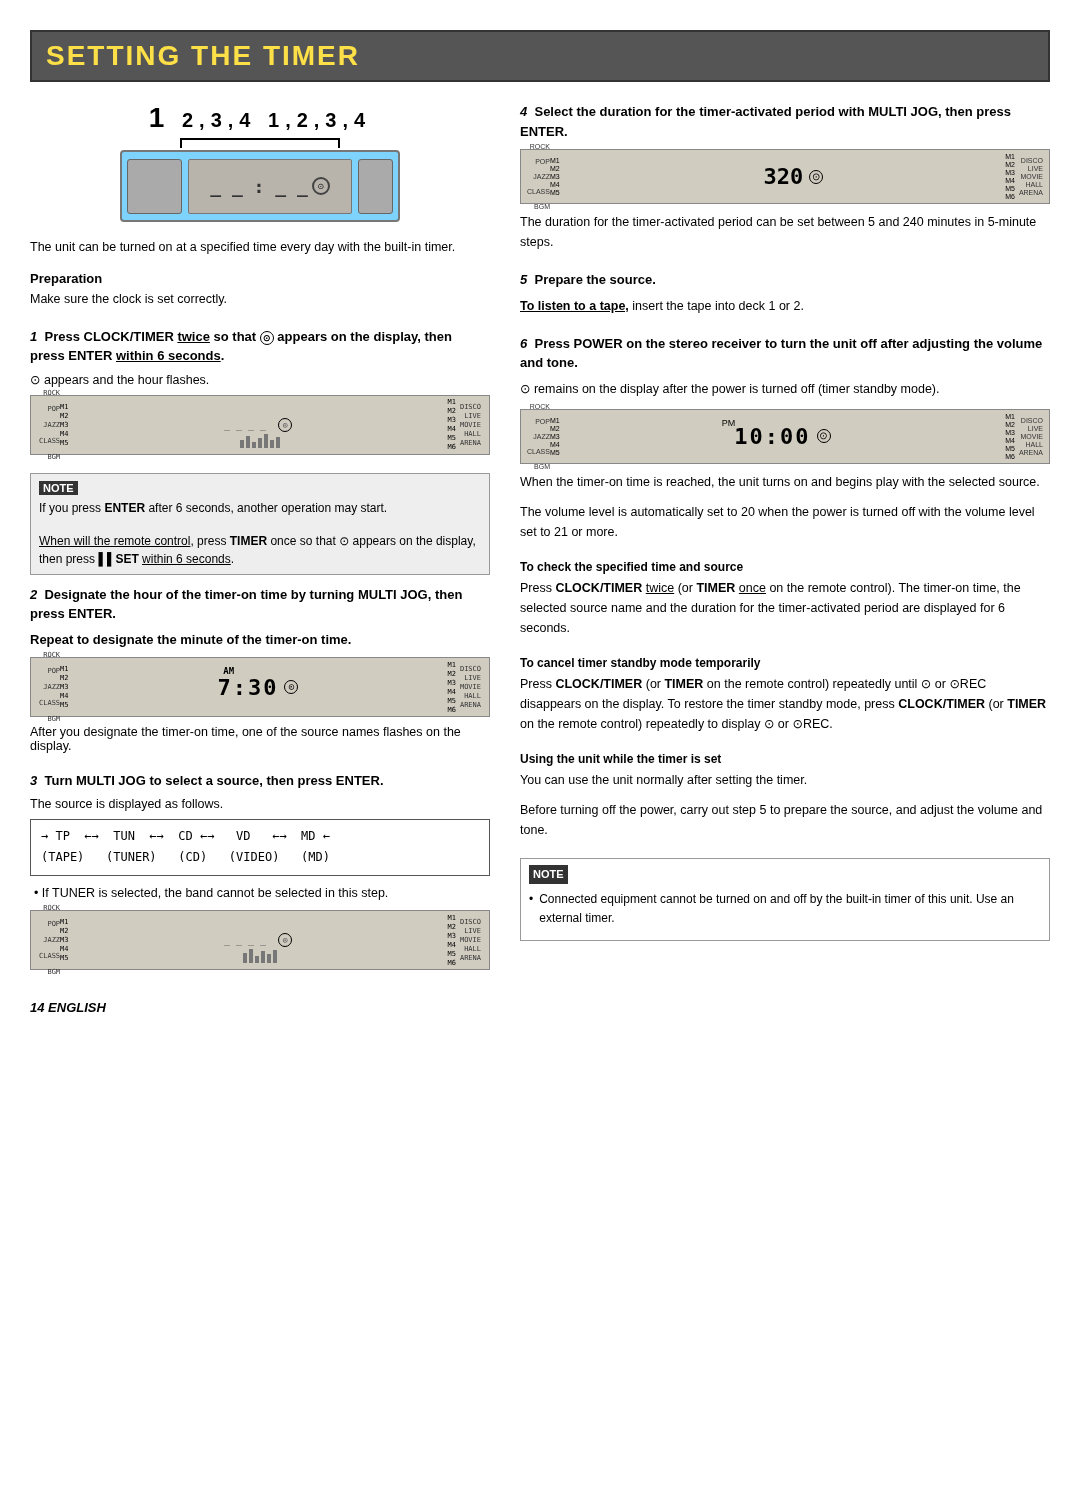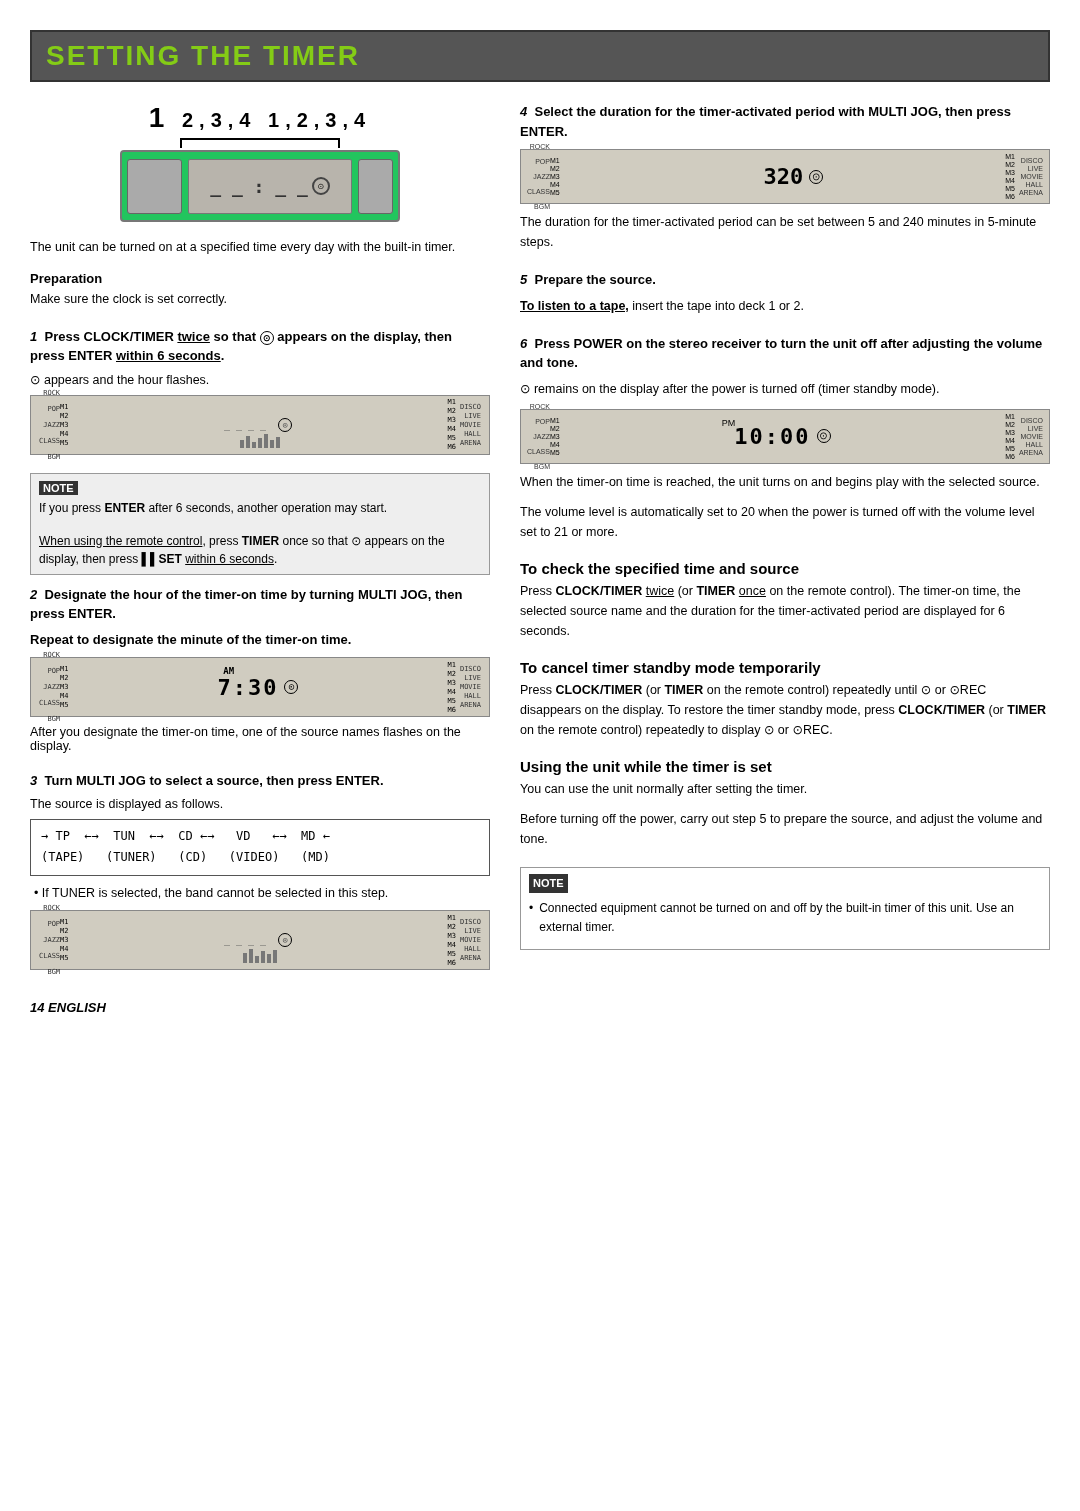--- a/index.html
+++ b/index.html
@@ -24,21 +24,21 @@
       max-width: 460px;
     }
 
     .right-col {
       flex: 1;
     }
 
     
     .title-banner {
       background: #555;
-      color: #84cc16;
+      color: #fde047;
       font-size: 28px;
       font-weight: 900;
       letter-spacing: 2px;
       padding: 8px 14px;
       margin-bottom: 20px;
       text-transform: uppercase;
       border: 2px solid #333;
     }
 
     
@@ -161,21 +161,21 @@
     }
 
     .body-text {
       font-size: 12.5px;
       line-height: 1.6;
       margin-bottom: 10px;
     }
 
     .sub-section-title {
       font-weight: bold;
-      font-size: 15px;
+      font-size: 12px;
       margin: 14px 0 4px 0;
     }
 
     .underline-text {
       text-decoration: underline;
     }
 
     .footer-page {
       margin-top: 30px;
       font-size: 13px;
@@ -253,21 +253,21 @@
       <div class="diagram-area">
         <div style="font-size:20px;font-weight:bold;letter-spacing:6px;margin-bottom:4px;">
           <span style="font-size:28px;font-weight:900;">1</span>
           <span>  2,3,4   1,2,3,4</span>
         </div>
 
         <div style="width:220px;margin:0 auto 2px;position:relative;">
           <div style="border-top:2px solid #000;border-left:2px solid #000;border-right:2px solid #000;height:10px;width:160px;margin:0 auto;"></div>
         </div>
 
-        <div style="width:280px;height:72px;background:#22c55e;border:2px solid #777;border-radius:4px;margin:0 auto;display:flex;align-items:center;padding:5px;">
+        <div style="width:280px;height:72px;background:#7dd3fc;border:2px solid #777;border-radius:4px;margin:0 auto;display:flex;align-items:center;padding:5px;">
           <div style="width:55px;height:55px;background:#aaa;border:1px solid #666;margin-right:6px;border-radius:3px;"></div>
           <div style="flex:1;height:55px;background:#b8b4ac;border:1px solid #777;border-radius:2px;display:flex;align-items:center;justify-content:center;gap:4px;">
             <div style="font-size:18px;font-family:monospace;font-weight:bold;color:#333;">_ _ : _ _</div>
             <div style="width:18px;height:18px;border:2px solid #444;border-radius:50%;display:flex;align-items:center;justify-content:center;font-size:8px;">⊙</div>
           </div>
           <div style="width:35px;height:55px;background:#aaa;border:1px solid #666;margin-left:6px;border-radius:3px;"></div>
         </div>
       </div>
 
       <p class="intro-text">The unit can be turned on at a specified time every day with the built-in timer.</p>
@@ -324,21 +324,21 @@
             <span>HALL</span>
             <span>ARENA</span>
           </div>
         </div>
       </div>
 
       <div class="note-box">
         <div class="note-title">NOTE</div>
         <p class="note-text">If you press <strong>ENTER</strong> after 6 seconds, another operation may start.</p>
         <br>
-        <p class="note-text"><span class="underline-text">When using the remote control</span>, press <strong>TIMER</strong> once so that ⊙ appears on the display, then press <strong>▌▌SET</strong> <span class="underline-text">within 6 seconds</span>.</p>
+        <p class="note-text"><span class="underline-text">When will the remote control</span>, press <strong>TIMER</strong> once so that ⊙ appears on the display, then press <strong>▌▌SET</strong> <span class="underline-text">within 6 seconds</span>.</p>
       </div>
 
       <div class="step-wrapper">
         <p class="step-heading">
           <em>2</em>
           &nbsp;<strong>Designate the hour of the timer-on time by turning MULTI JOG, then press ENTER.</strong>
         </p>
         <p class="step-heading" style="font-weight:bold;margin-top:2px;">Repeat to designate the minute of the timer-on time.</p>
 
         <div class="lcd-display">

